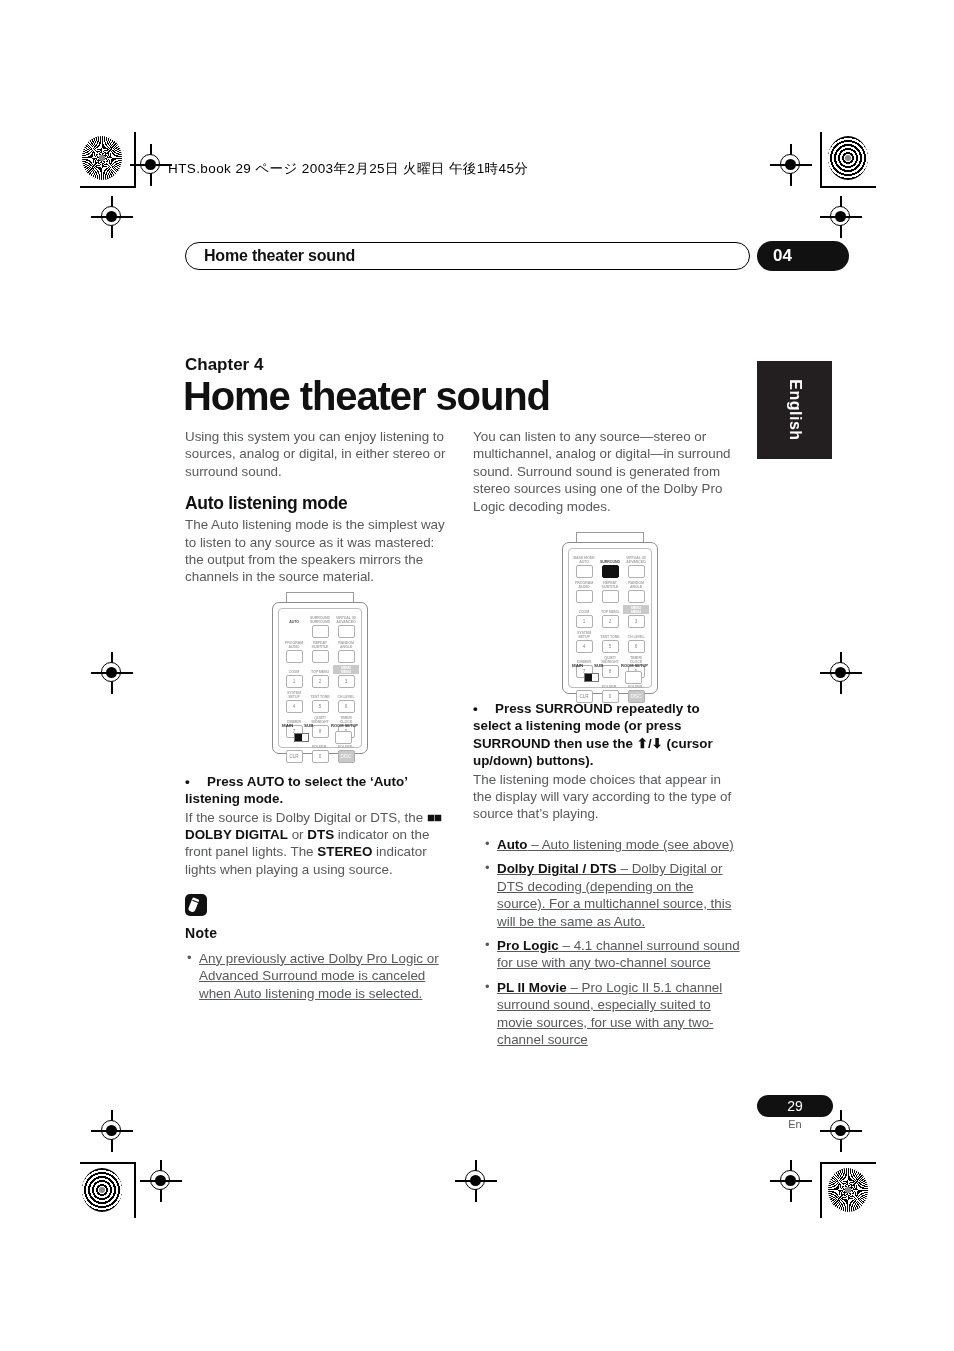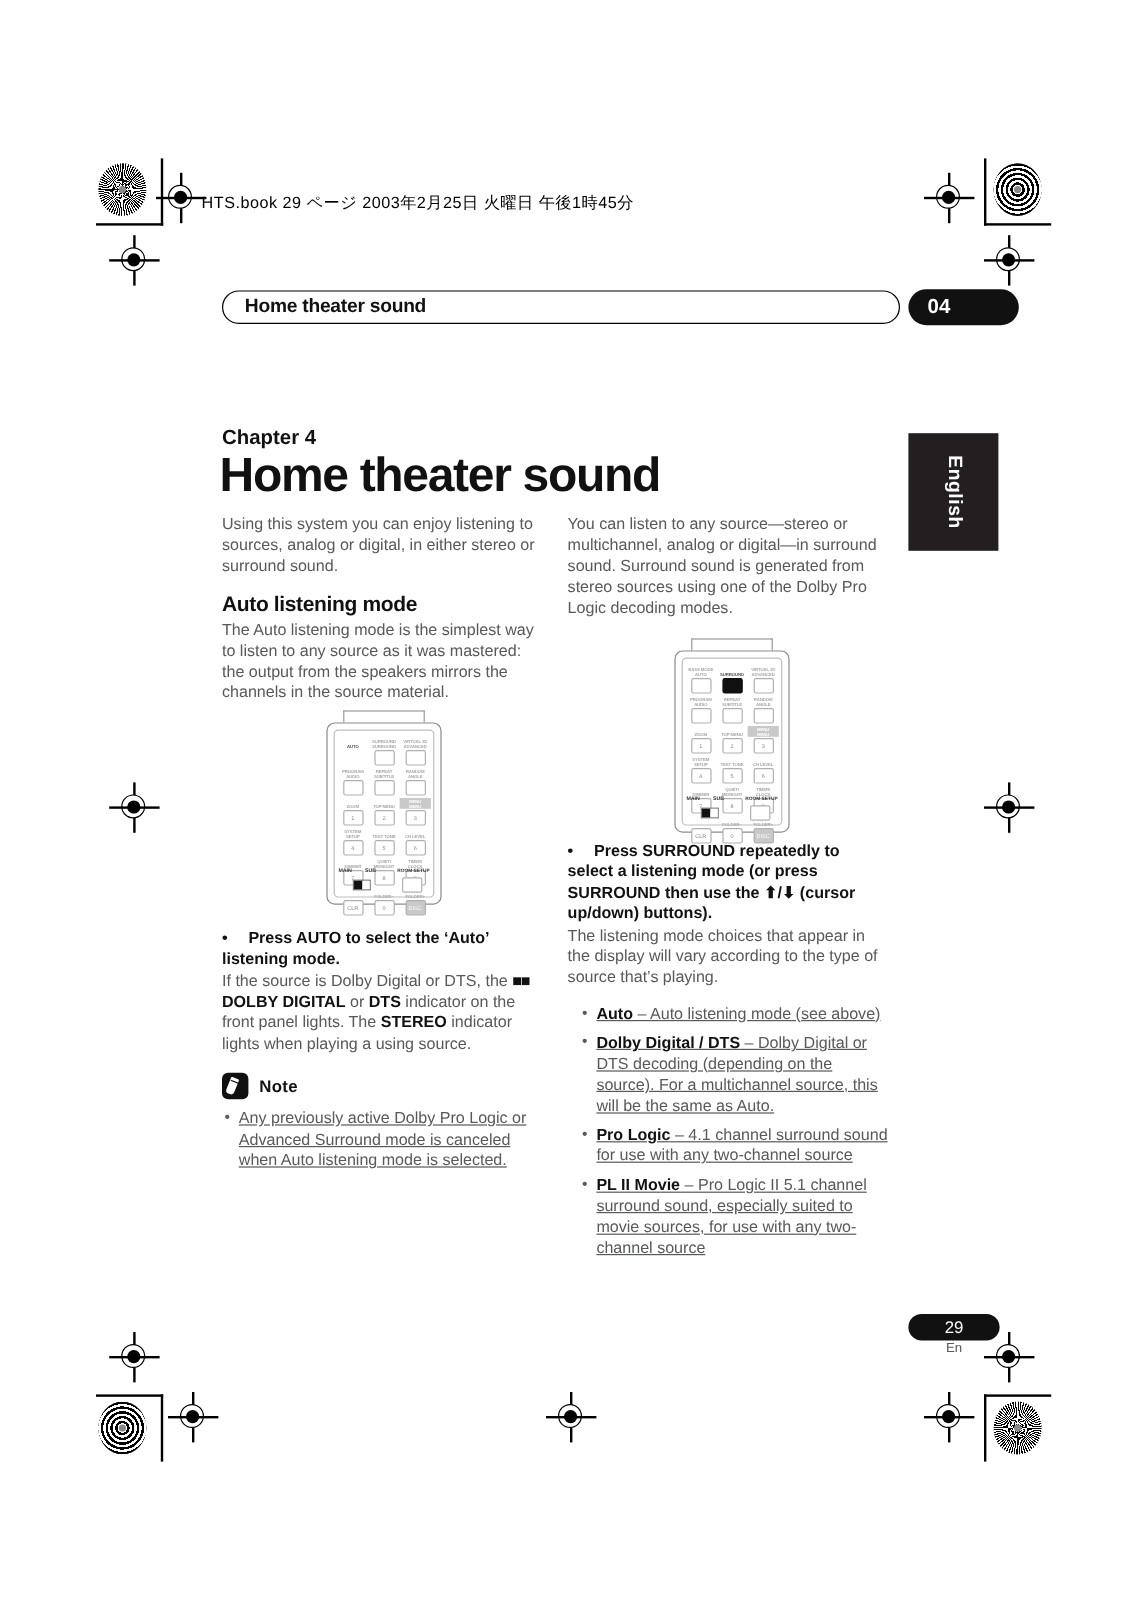--- a/index.html
+++ b/index.html
@@ -48,21 +48,21 @@
   .colL{left:185px;top:428px;}
   .colR{left:473px;top:428px;}
   .h2{font-size:17.5px;font-weight:bold;color:#111;margin:0 0 2px 0;line-height:21px;letter-spacing:-.3px;}
   .p{margin:0 0 13px 0;}
   b.bk{color:#111;font-weight:bold;}
   .instr{color:#111;font-weight:bold;margin:0 0 1px 0;}
   .instr .dot{display:inline-block;width:22px;}
 
   
   .note{margin-top:16px;}
-  .notehead{display:flex;align-items:center;gap:9px;margin-bottom:7px;}
+  .notehead{display:flex;gap:9px;margin-bottom:7px;flex-direction:column;}
   .noteicon{width:22px;height:22px;background:#111;border-radius:5px;position:relative;}
   .noteicon:before{content:"";position:absolute;left:5px;top:4px;width:7px;height:14px;background:#fff;
      transform:rotate(22deg);border-radius:1px 1px 3px 3px;}
   .noteicon:after{content:"";position:absolute;left:6.6px;top:7px;width:7px;height:1.4px;background:#111;transform:rotate(22deg);}
   .notetitle{font-size:14px;font-weight:bold;color:#111;letter-spacing:.3px;}
   ul.bul{list-style:none;margin:0;padding:0;text-decoration:underline;}
   ul.bul li{position:relative;padding-left:14px;margin-bottom:7px;}
   ul.bul li:before{content:"\2022";position:absolute;left:2px;top:-1px;color:#58595b;font-size:13px;}
 
   

